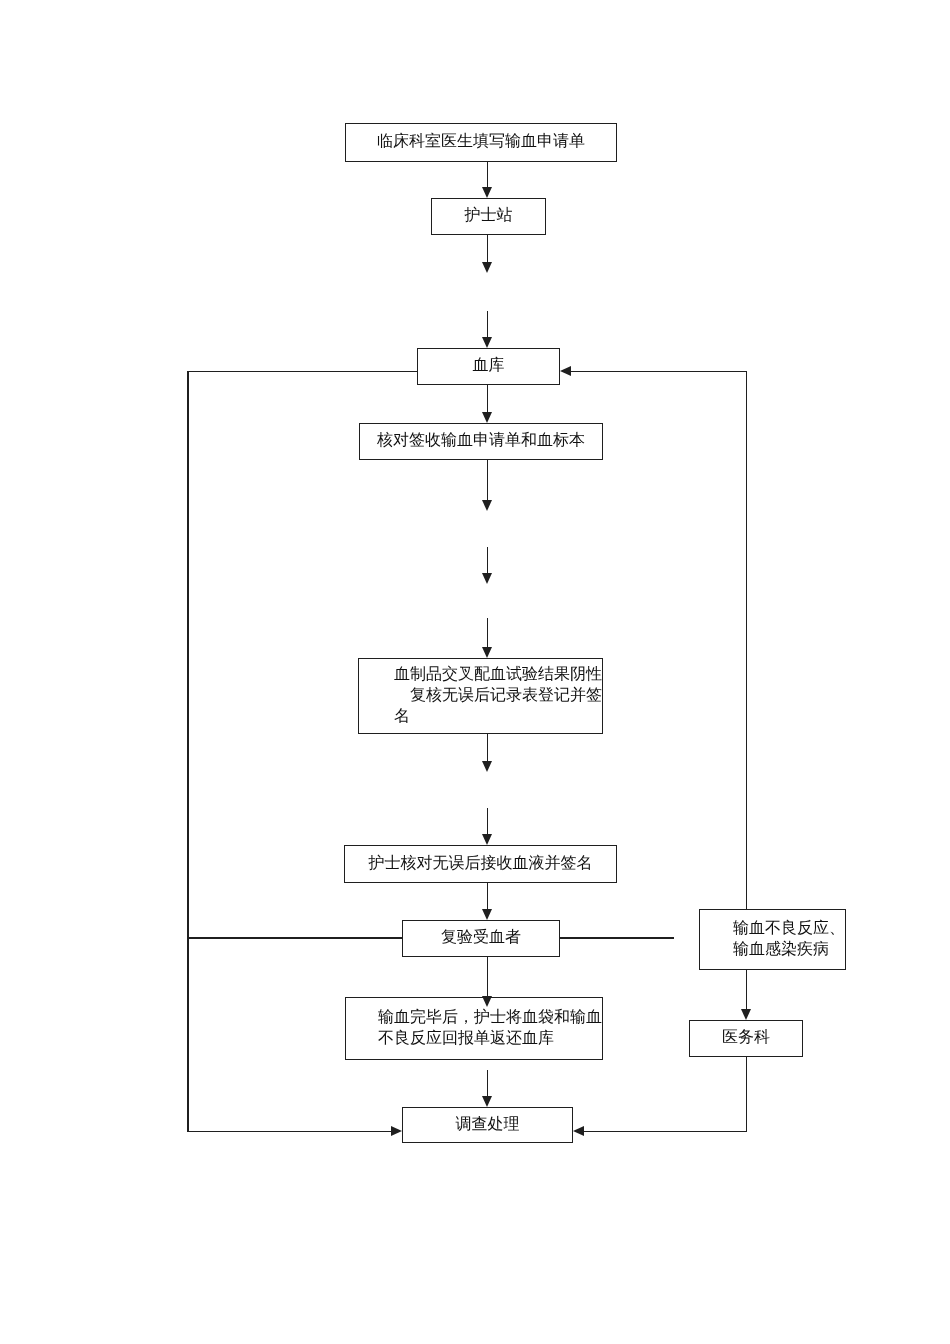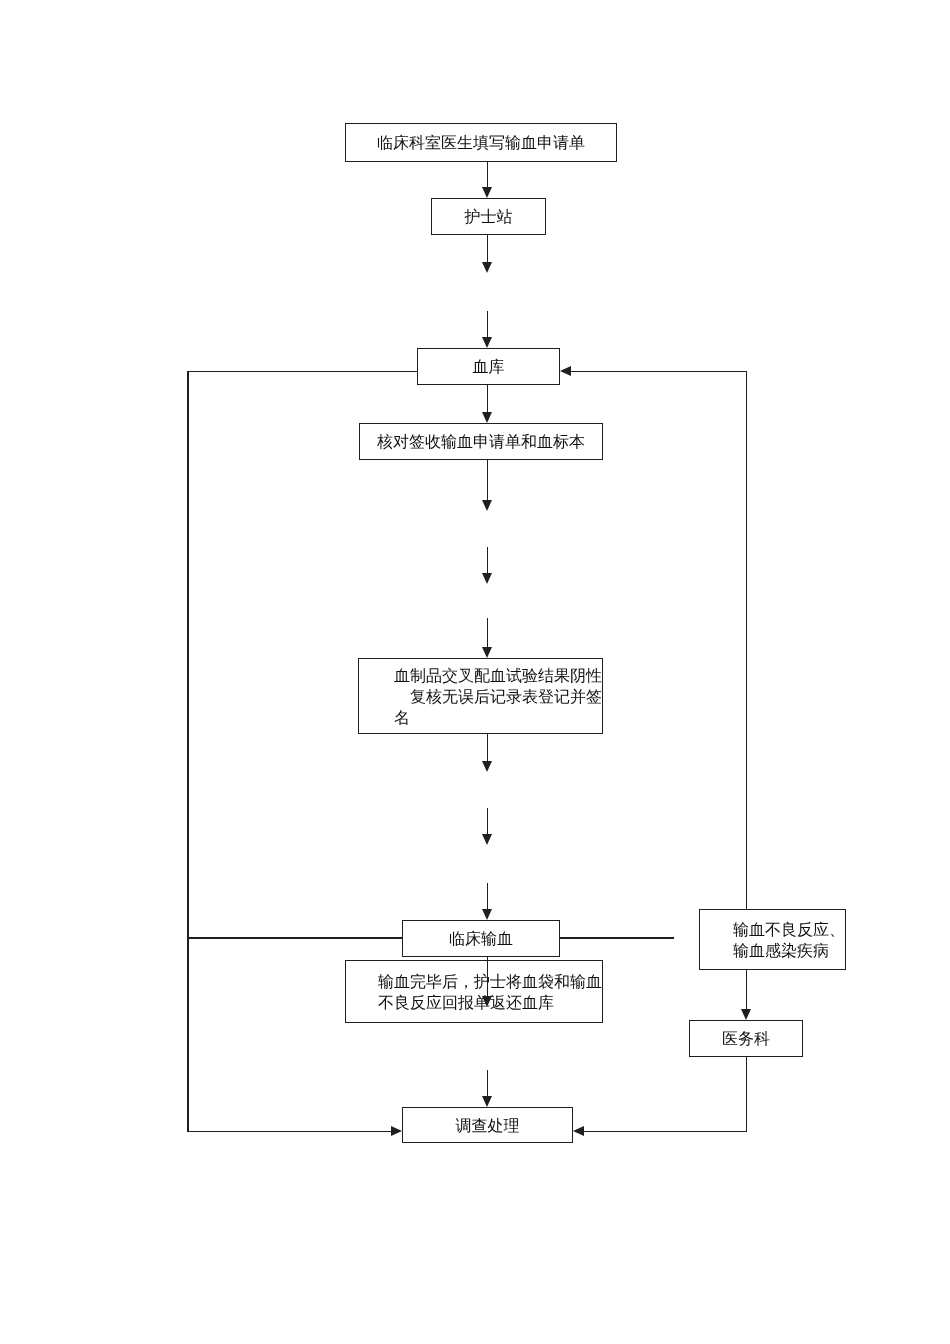--- a/index.html
+++ b/index.html
@@ -1,18 +1,18 @@
 <!DOCTYPE html>
 <html style="--line: #1f1f1f; --text: #111111; --bg: #ffffff;"><head>
 <meta charset="utf-8">
 <style>
   html,body{margin:0;padding:0;background:#fff;}
   #page{
     position:relative;width:950px;height:1184px;background:var(--bg,#ffffff);
-    font-family:Liberation Serif, serif;overflow:hidden;
+    font-family:Liberation Mono, monospace;overflow:hidden;
   }
   .node{
     position:absolute;box-sizing:border-box;background:#fff;
     border:1.5px solid var(--line,#1f1f1f);
     display:flex;align-items:center;justify-content:center;
     font-size:16px;line-height:21px;color:var(--text,#111111);
     text-align:center;
   }
   .node.align-left{justify-content:flex-end;text-align:left;}
   .node-text{white-space:pre-line;}
@@ -47,35 +47,38 @@
 
 
 
   <div class="node align-left" style="left:358px;top:658px;width:245px;height:76px;padding-left:8px">
     <span class="node-text">血制品交叉配血试验结果阴性
 　复核无误后记录表登记并签
 名</span>
   </div>
 
 
+  <div class="node" style="left:344px;top:845px;width:273px;height:38px">
+    <span class="node-text">护士核对无误后接收血液并签名</span>
+  </div>
 
   <div class="node" style="left:402px;top:920px;width:158px;height:37px">
-    <span class="node-text">临床输血</span>
+    <span class="node-text">复验受血者</span>
   </div>
 
   <div class="node align-left" style="left:699px;top:909px;width:147px;height:61px;padding-left:18px">
     <span class="node-text">输血不良反应、
 输血感染疾病</span>
   </div>
 
   <div class="node" style="left:689px;top:1020px;width:114px;height:37px">
     <span class="node-text">医务科</span>
   </div>
 
-  <div class="node align-left" style="left:345px;top:960px;width:258px;height:63px;padding-left:15px">
+  <div class="node align-left" style="left:345px;top:997px;width:258px;height:63px;padding-left:15px">
     <span class="node-text">输血完毕后，护士将血袋和输血
 不良反应回报单返还血库</span>
   </div>
 
   <div class="node" style="left:402px;top:1107px;width:171px;height:36px">
     <span class="node-text">调查处理</span>
   </div>
 
   <div class="vline" style="left:486.5px;top:162px;height:27px"></div>
   <div class="ah ah-down" style="left:482px;top:187px"></div>

